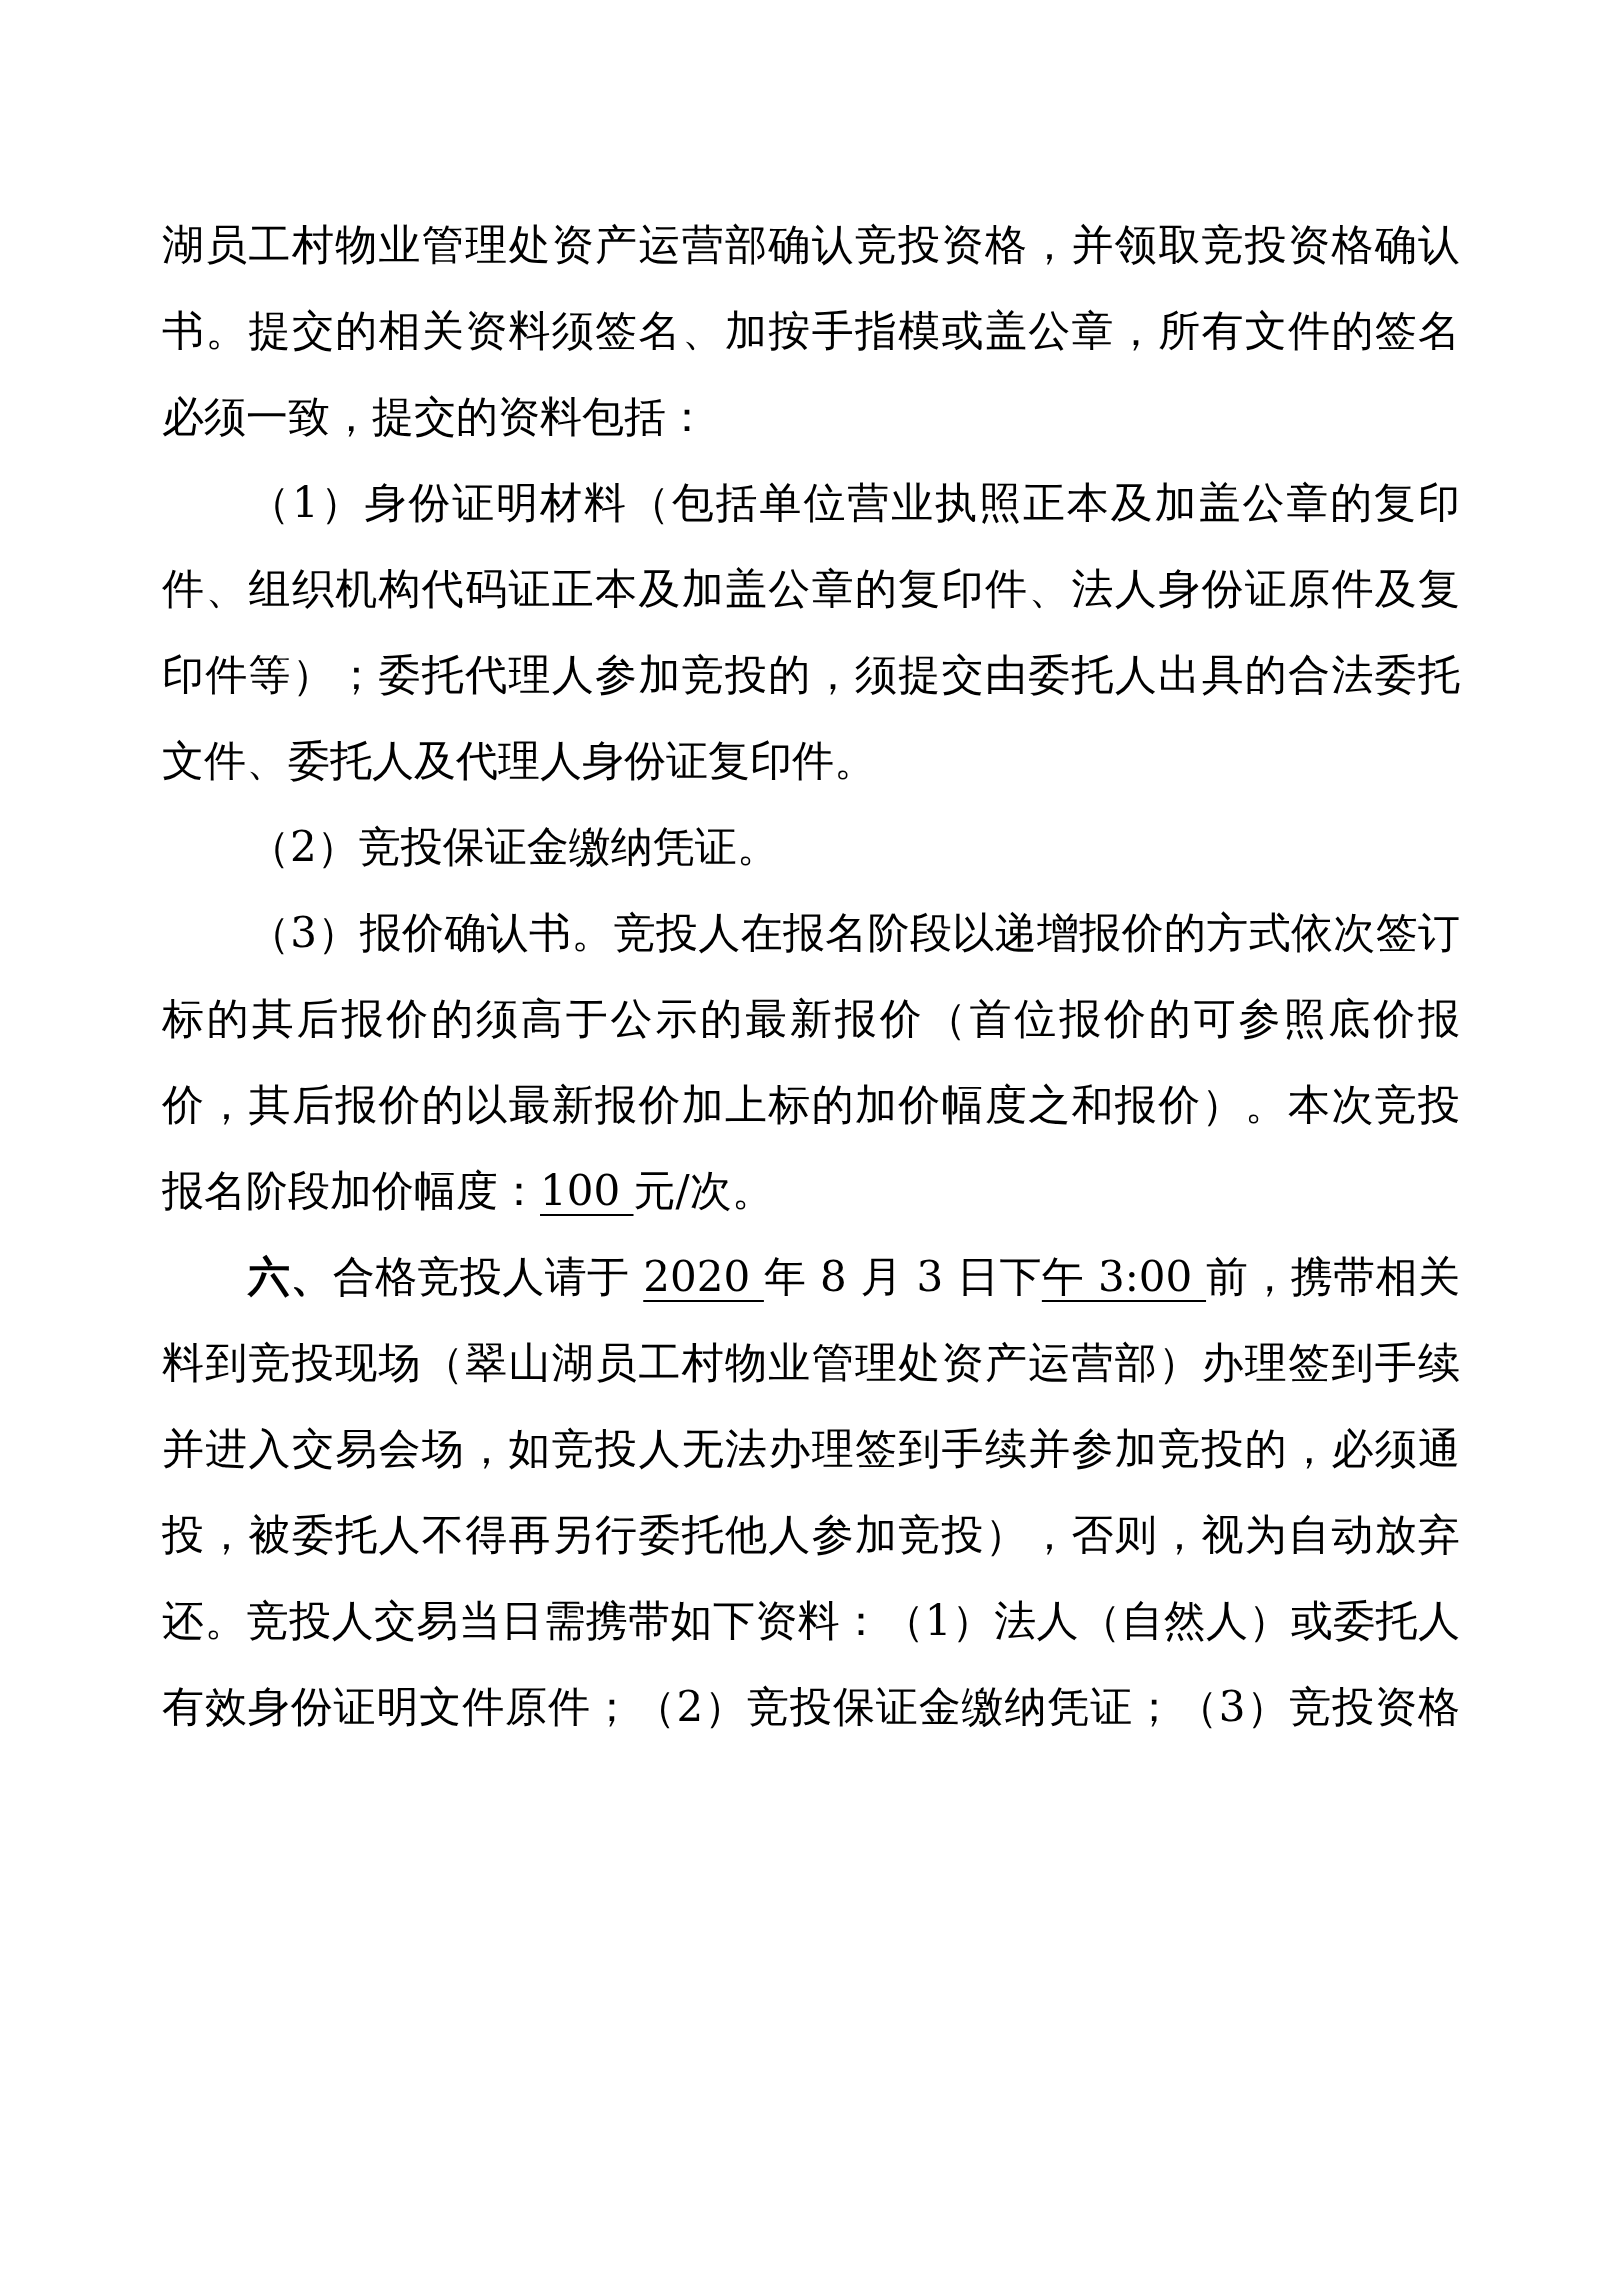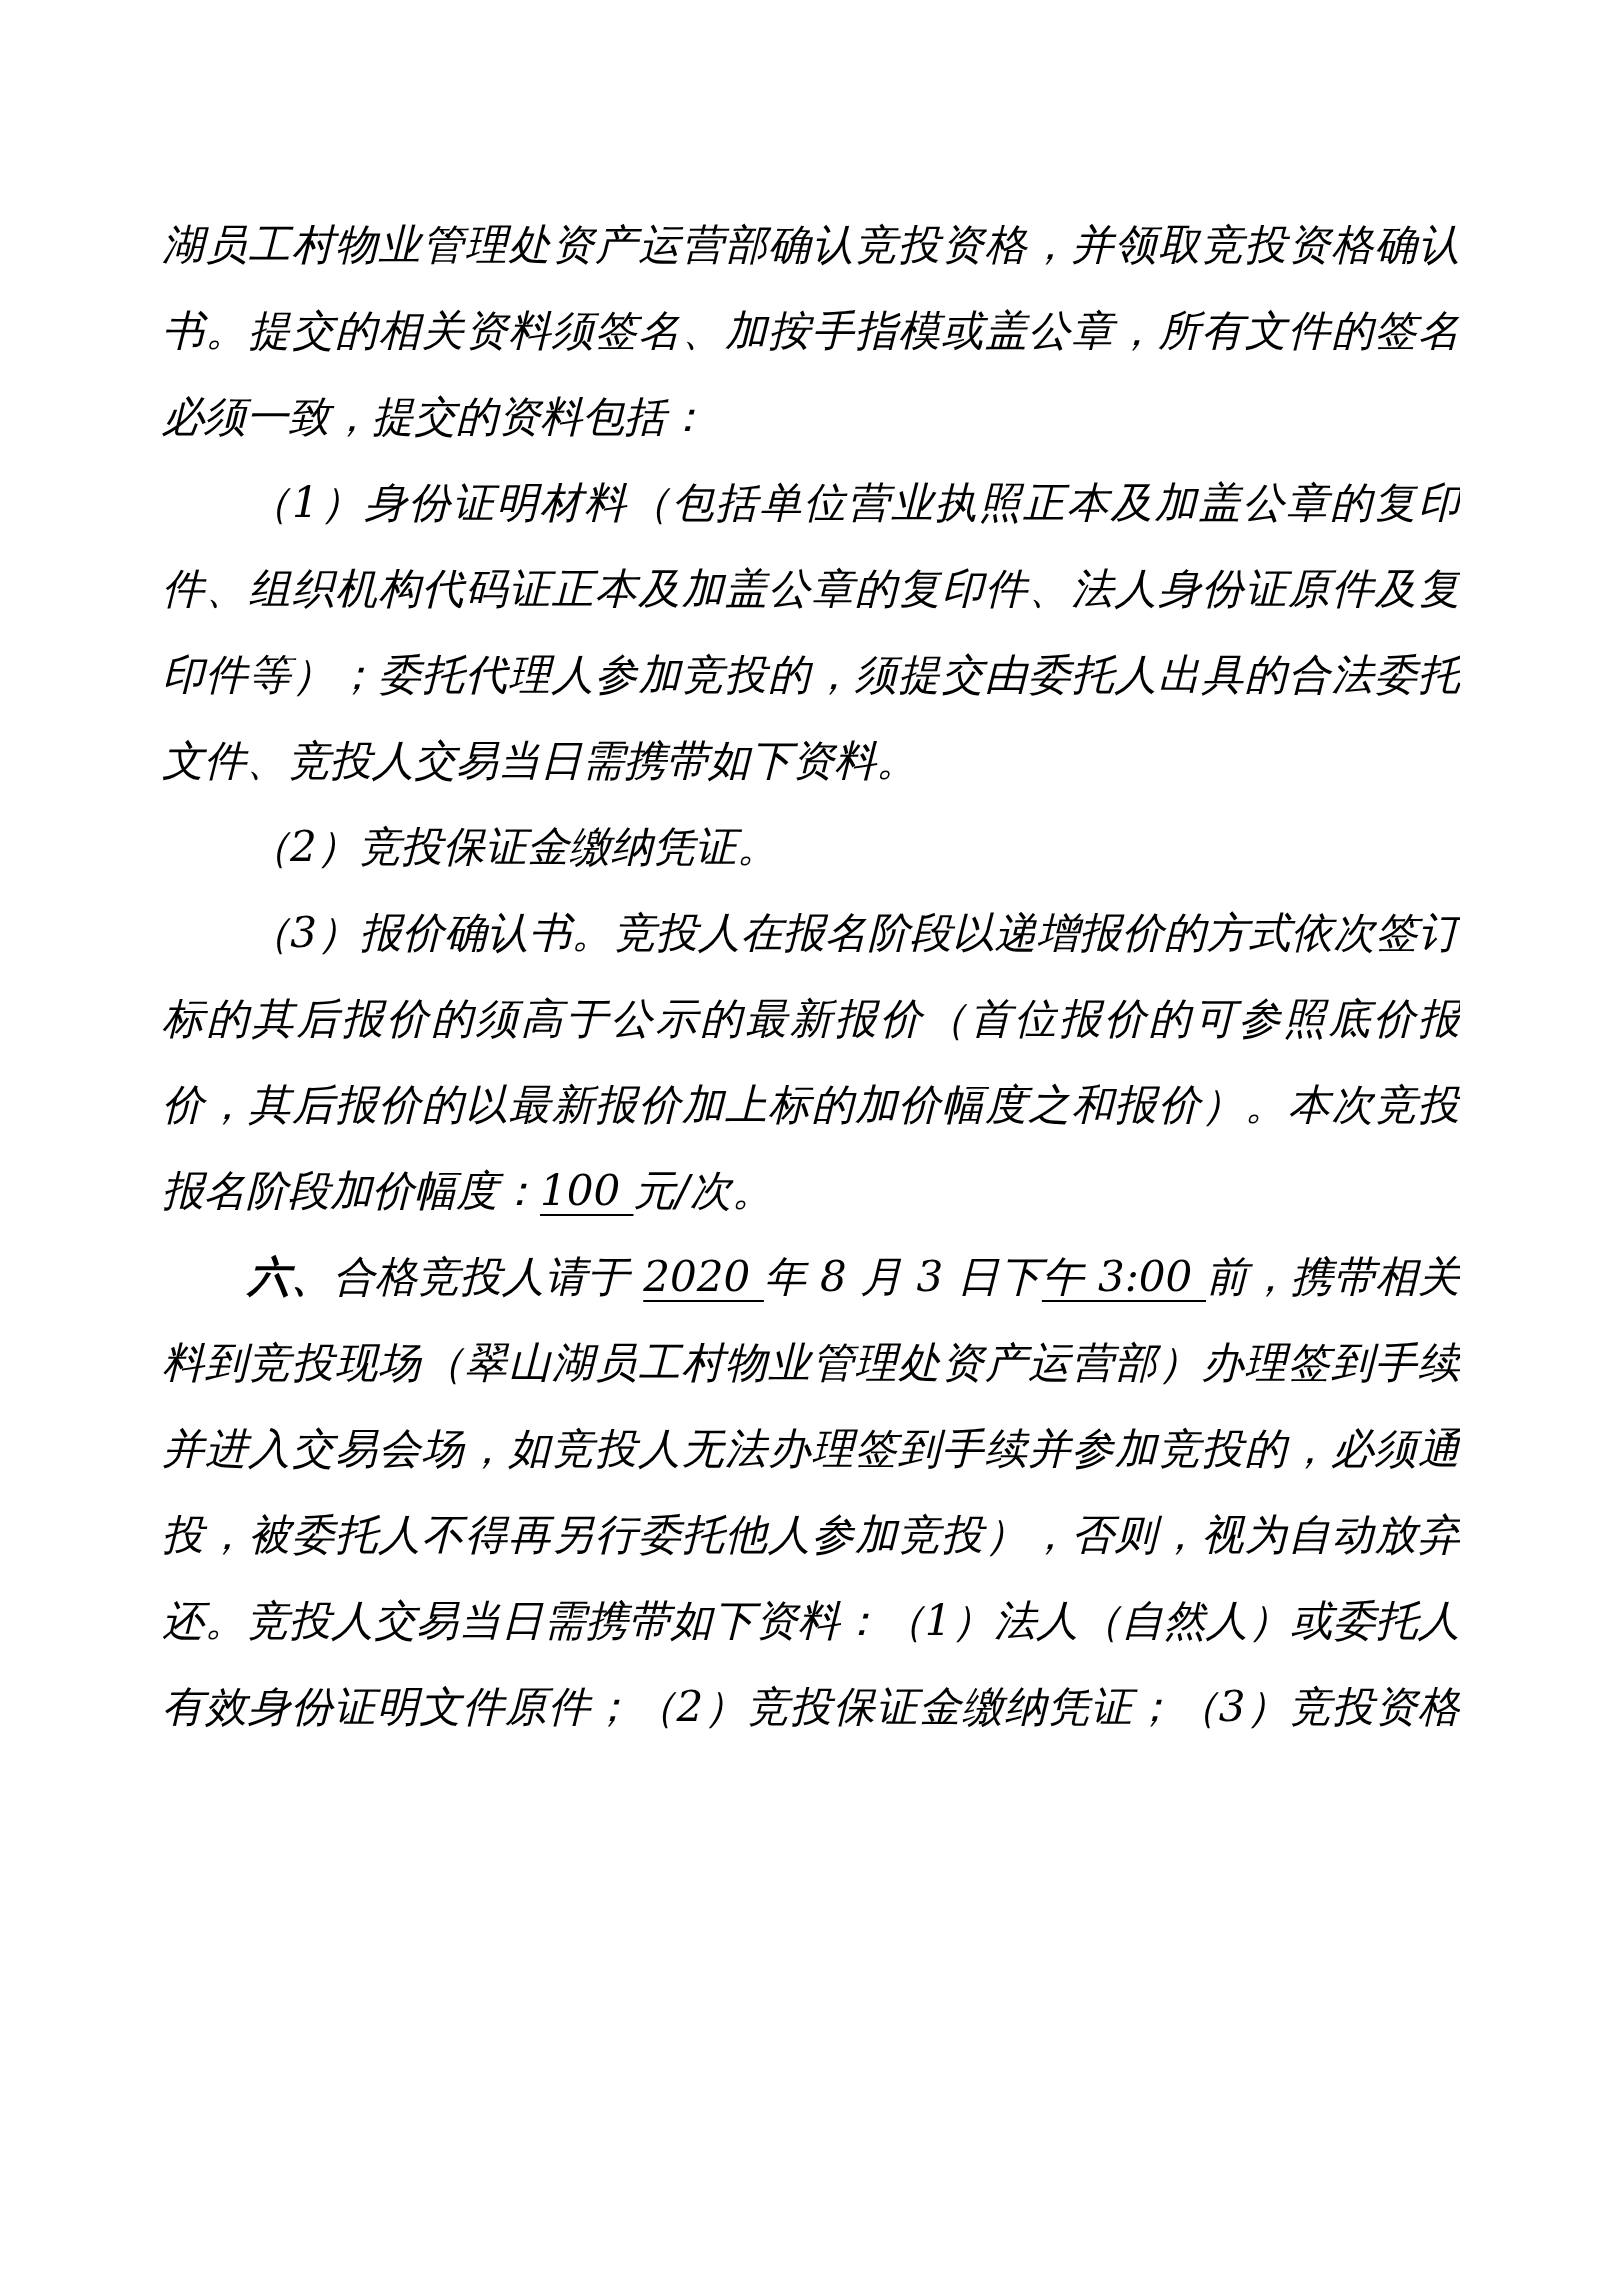--- a/index.html
+++ b/index.html
@@ -27,21 +27,20 @@
   }
   .line {
     font-size: 42px;
     line-height: 86px;
     height: 86px;
     overflow: hidden;
     text-align: justify;
     text-align-last: left;
     word-break: break-all;
     color: #000000;
-    font-style: italic;
   }
   .line.j {
     text-align-last: justify;
   }
   .line.ind {
     text-indent: 86px;
   }
   .u {
     text-decoration: underline;
     text-underline-offset: 8.8px;
@@ -59,21 +58,21 @@
   <div>
     <div class="line j">湖员工村物业管理处资产运营部确认竞投资格，并领取竞投资格确认</div>
     <div class="line j">书。提交的相关资料须签名、加按手指模或盖公章，所有文件的签名</div>
     <div class="line">必须一致，提交的资料包括：</div>
   </div>
 
   <div>
     <div class="line j ind">（1）身份证明材料（包括单位营业执照正本及加盖公章的复印</div>
     <div class="line j">件、组织机构代码证正本及加盖公章的复印件、法人身份证原件及复</div>
     <div class="line j">印件等）；委托代理人参加竞投的，须提交由委托人出具的合法委托</div>
-    <div class="line">文件、竞投人交易当日需携带如下资料。</div>
+    <div class="line">文件、委托人及代理人身份证复印件。</div>
   </div>
 
   <div>
     <div class="line ind">（2）竞投保证金缴纳凭证。</div>
   </div>
 
   <div>
     <div class="line j ind">（3）报价确认书。竞投人在报名阶段以递增报价的方式依次签订</div>
     <div class="line j">标的其后报价的须高于公示的最新报价（首位报价的可参照底价报</div>
     <div class="line j">价，其后报价的以最新报价加上标的加价幅度之和报价）。本次竞投</div>

